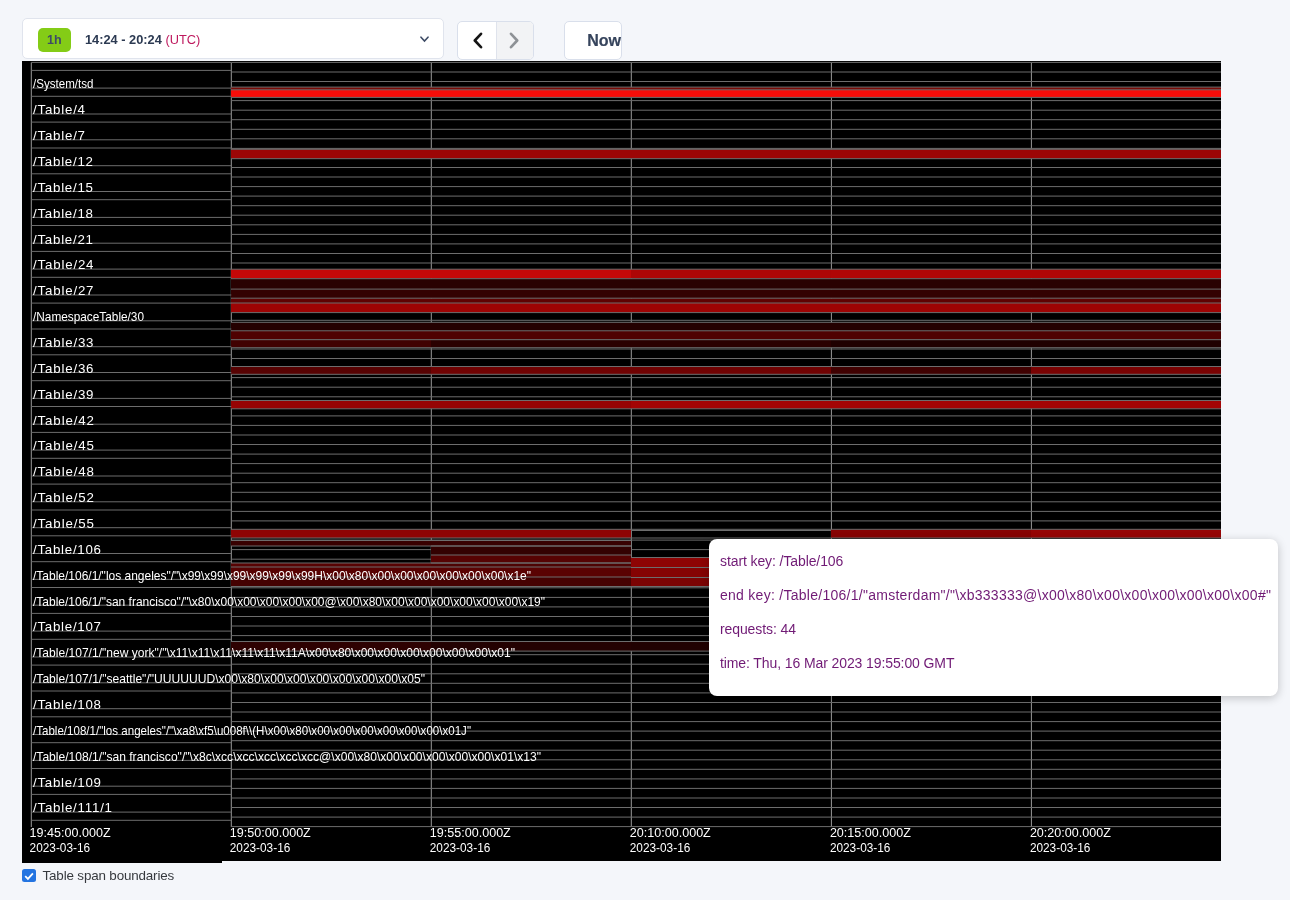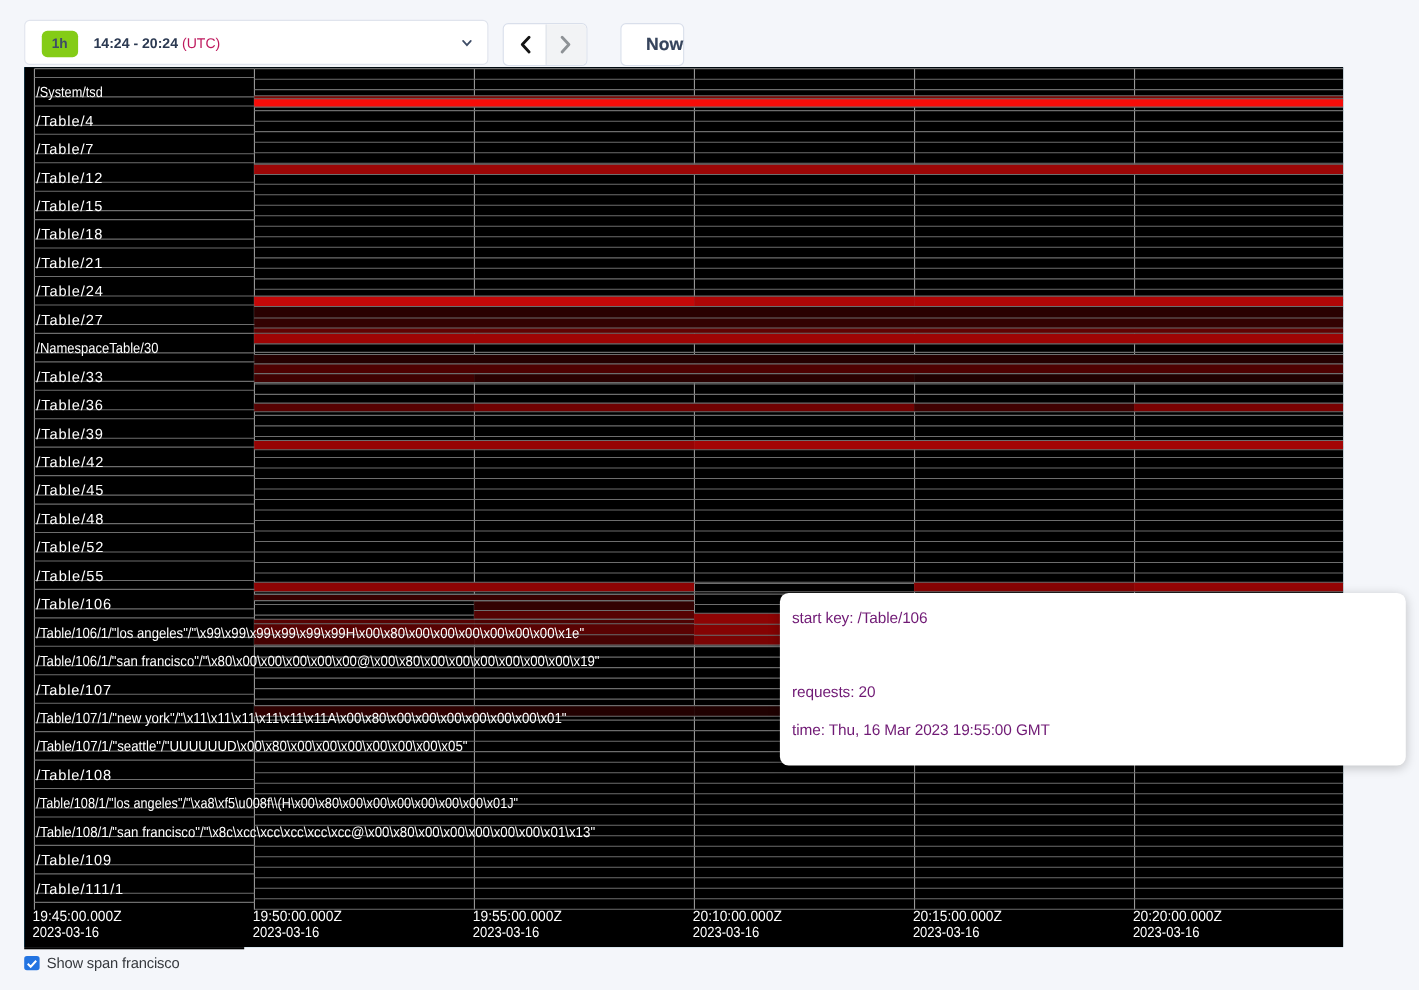--- a/index.html
+++ b/index.html
@@ -287,20 +287,21 @@
 <text x="807.9" y="776.2" fill="#fff" font-size="13.4" textLength="81" lengthAdjust="spacingAndGlyphs">20:15:00.000Z</text>
 <text x="807.9" y="790.8" fill="#fff" font-size="13.4" textLength="60.5" lengthAdjust="spacingAndGlyphs">2023-03-16</text>
 <text x="1007.9" y="776.2" fill="#fff" font-size="13.4" textLength="81" lengthAdjust="spacingAndGlyphs">20:20:00.000Z</text>
 <text x="1007.9" y="790.8" fill="#fff" font-size="13.4" textLength="60.5" lengthAdjust="spacingAndGlyphs">2023-03-16</text>
 </svg>
 </div>
 <div class="abs" style="left:22px;top:860.5px;width:200px;height:2.3px;background:#000;"></div>
 
 <div class="abs" style="left:708.5px;top:539px;width:569px;height:157px;background:#fff;border-radius:8px;box-shadow:0 2px 10px rgba(0,0,0,.22);color:#701a75;font-size:14px;letter-spacing:-0.1px;white-space:nowrap;">
   <div class="abs" style="left:11.5px;top:14px;">start key: /Table/106</div>
-  <div class="abs" style="left:11.5px;top:82px;">requests: 20</div>
+  <div class="abs" style="left:11.5px;top:48px;letter-spacing:0.27px;">end key: /Table/106/1/"amsterdam"/"\xb333333@\x00\x80\x00\x00\x00\x00\x00\x00#"</div>
+  <div class="abs" style="left:11.5px;top:82px;">requests: 44</div>
   <div class="abs" style="left:11.5px;top:116px;">time: Thu, 16 Mar 2023 19:55:00 GMT</div>
 </div>
 
 <div class="abs" style="left:22px;top:868.5px;width:13.5px;height:13.5px;background:#2374e1;border-radius:2.5px;"></div>
 <svg class="abs" style="left:22px;top:868.5px;" width="14" height="14" viewBox="0 0 14 14">
     <path d="M3.2 7.2 L5.9 9.9 L10.9 4.4" fill="none" stroke="#fff" stroke-width="1.8"></path>
   </svg>
-<div class="abs" style="left:42.5px;top:868px;font-size:13.4px;letter-spacing:-0.15px;color:#36393e;">Show span francisco</div>
+<div class="abs" style="left:42.5px;top:868px;font-size:13.4px;letter-spacing:-0.15px;color:#36393e;">Table span boundaries</div>
 </body></html>

